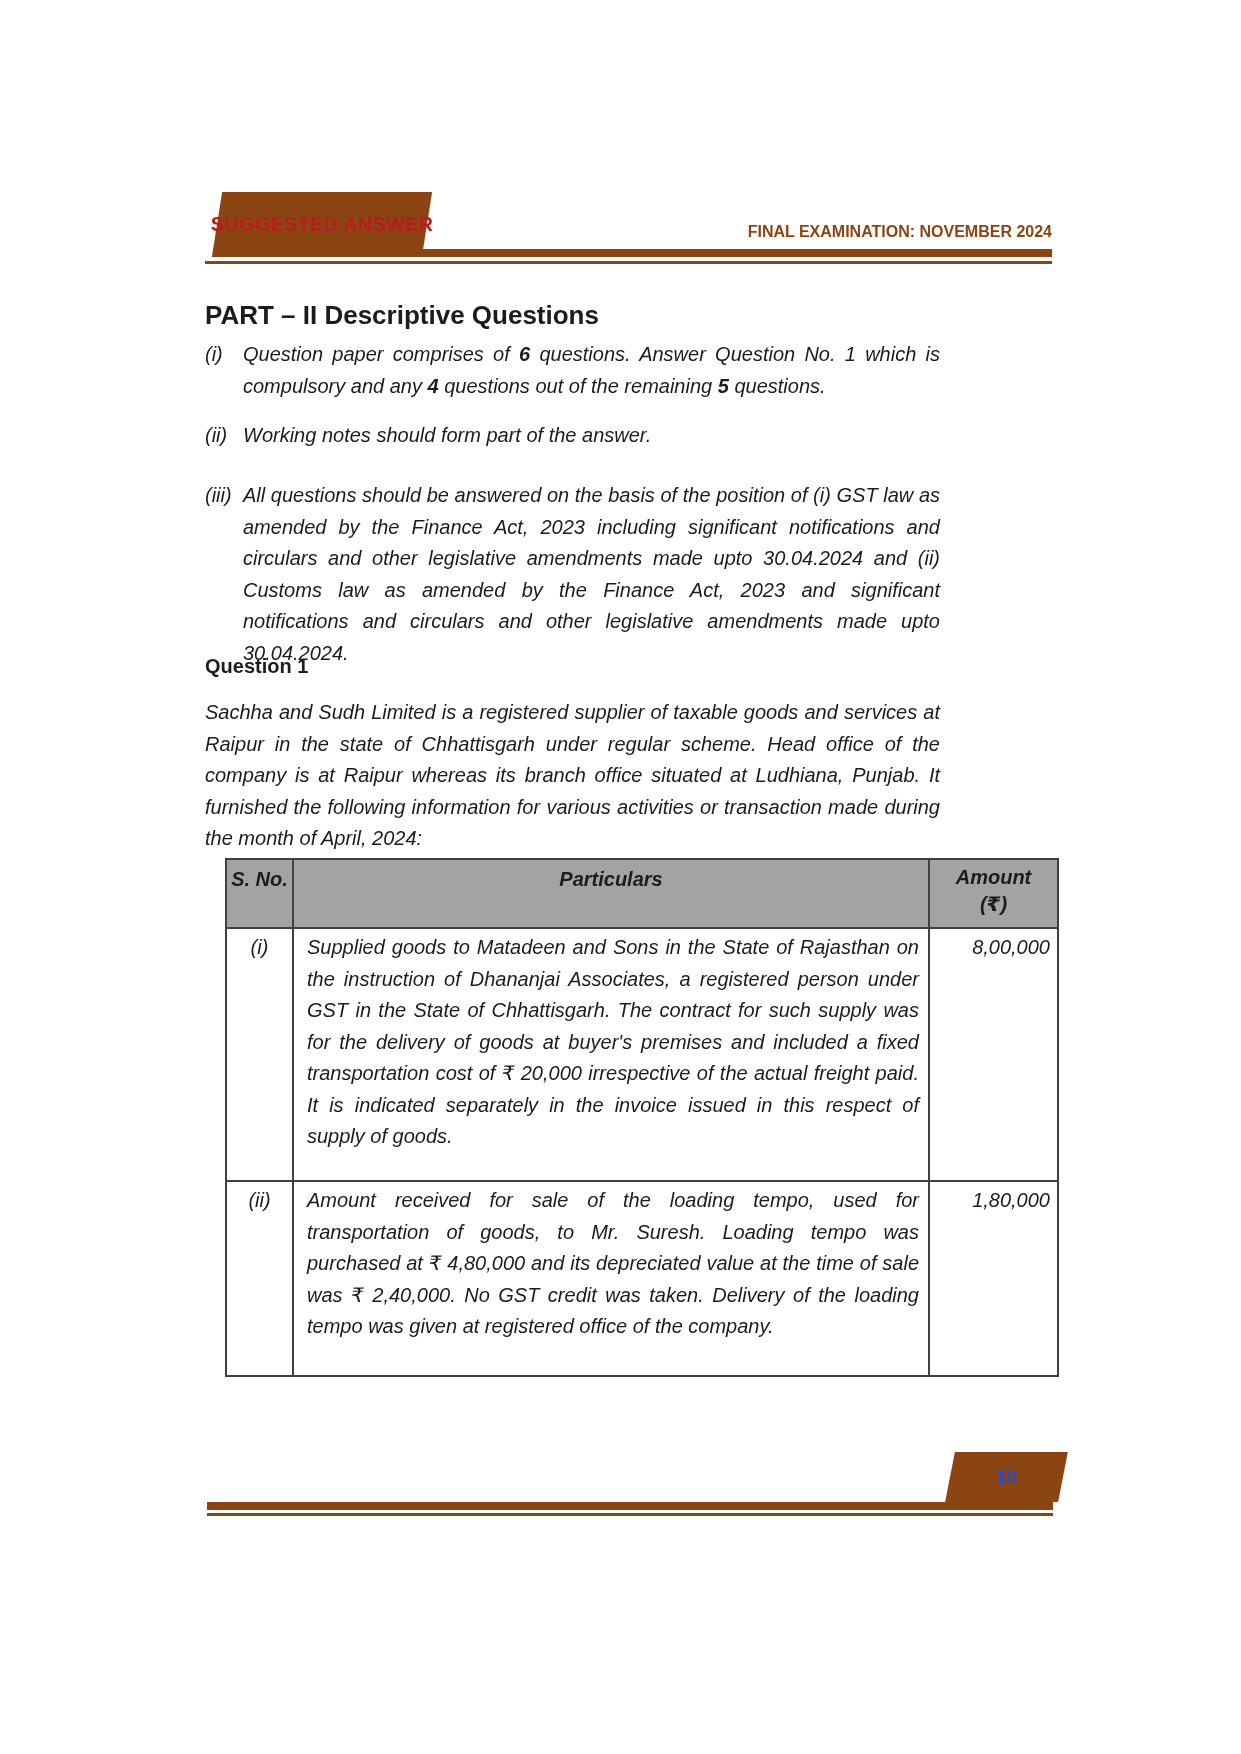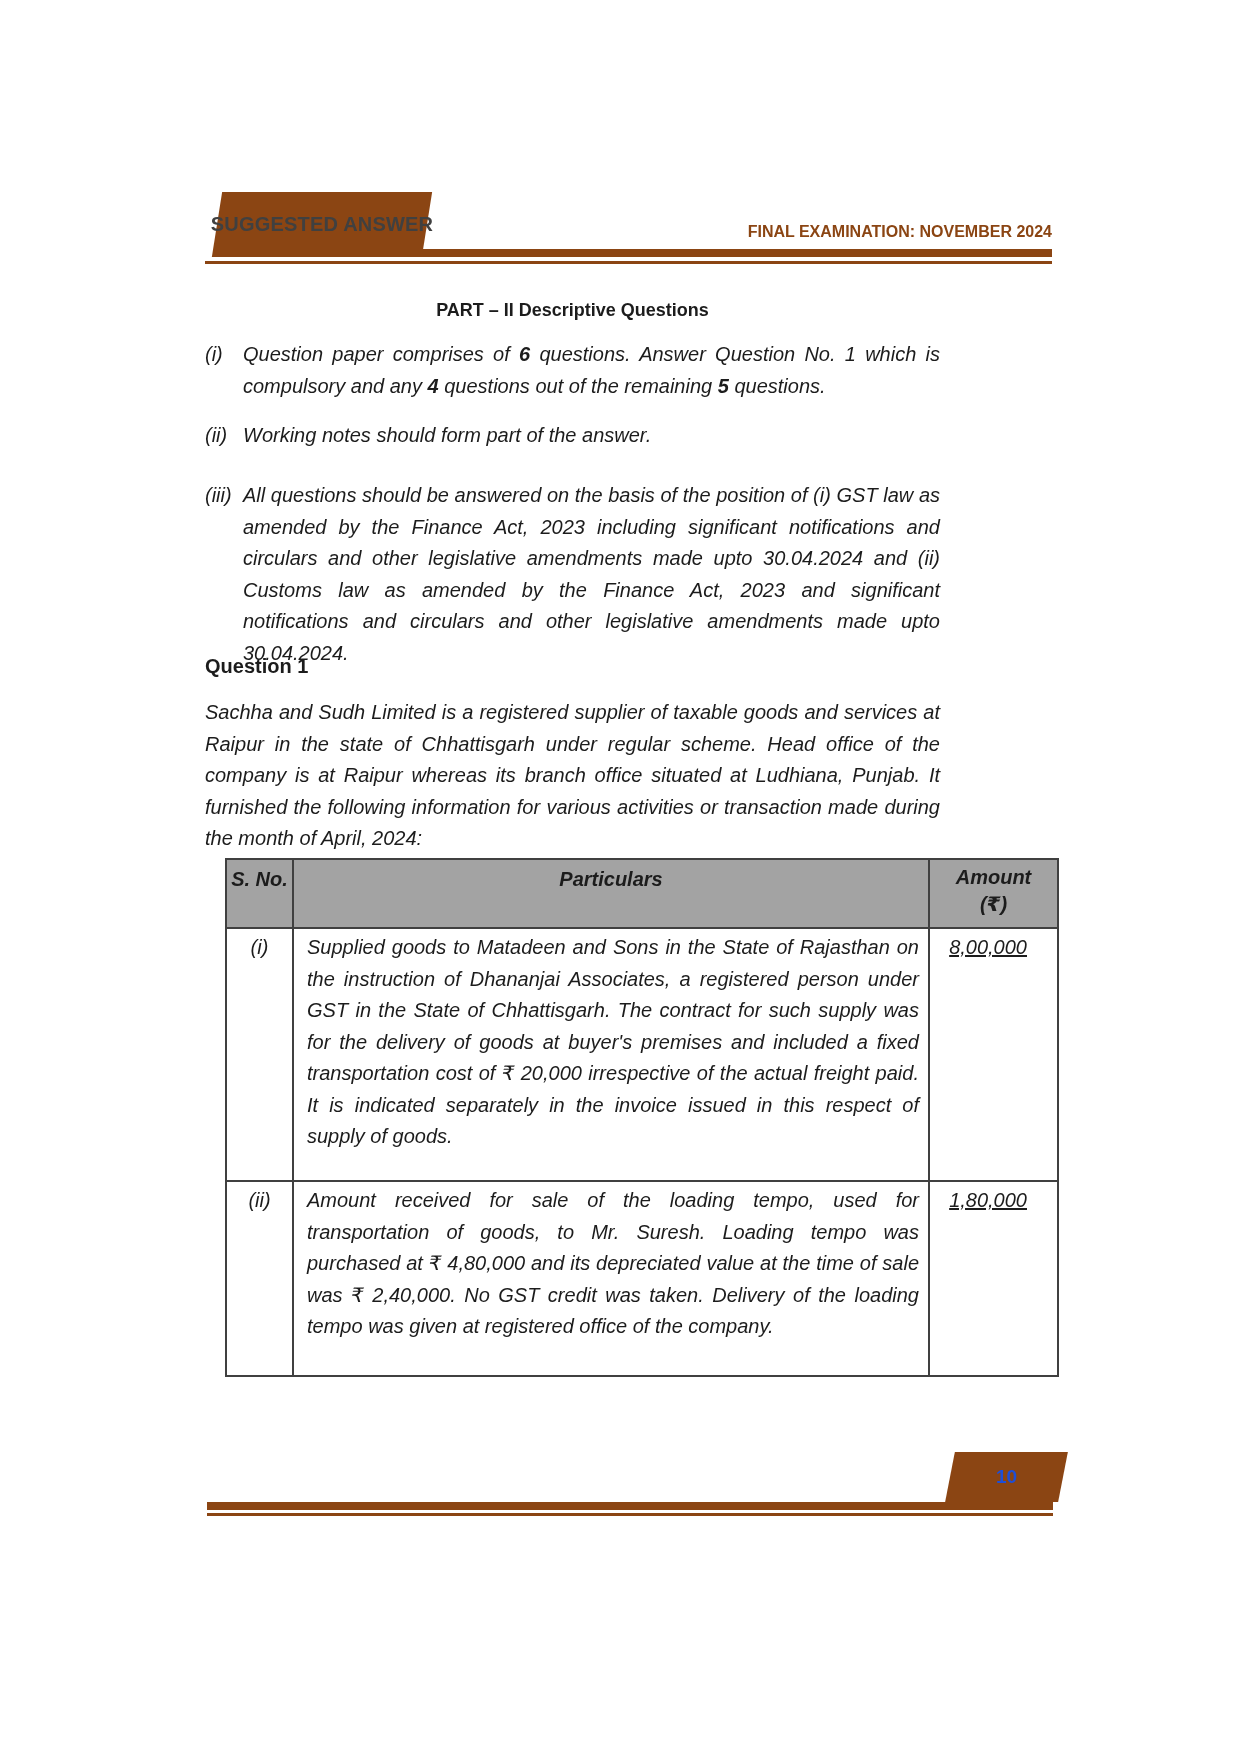--- a/index.html
+++ b/index.html
@@ -8,33 +8,33 @@
     font-family:"Liberation Sans","DejaVu Sans",sans-serif; color:#1c1c1c;
   }
   
   .banner-bg {
     position:absolute; left:217px; top:192px; width:210px; height:65px;
     background:#8b4513; transform:skewX(-9deg);
   }
   .banner-text {
     position:absolute; left:217px; top:192px; width:210px; height:65px;
     display:flex; align-items:center; justify-content:center;
-    color:#404040; font-weight:bold; font-size:20px; letter-spacing:0.2px; white-space:nowrap;
+    color:#b91c1c; font-weight:bold; font-size:20px; letter-spacing:0.2px; white-space:nowrap;
   }
   .exam-title {
     position:absolute; top:223px; right:189px;
     color:#8b4513; font-weight:bold; font-size:16px; white-space:nowrap;
   }
   .header-bar  { position:absolute; left:420px; top:249px; width:632px; height:8px;   background:#8b4513; }
   .header-line { position:absolute; left:205px; top:261px; width:847px; height:2.5px; background:#8b4513; }
 
   
   .part-title {
     position:absolute; left:205px; top:300px; width:735px;
-    text-align:center; font-weight:bold; font-size:18px;
+    font-weight:bold; font-size:26px;
   }
   .instr {
     position:absolute; left:205px; width:735px;
     font-style:italic; font-size:20px; line-height:31.5px;
   }
   .instr .ilabel { position:absolute; left:0; top:0; white-space:nowrap; }
   .instr .itext  { display:block; margin-left:38px; text-align:justify; }
   #instr1 { top:339px; }
   #instr2 { top:420px; }
   #instr3 { top:480px; }
@@ -54,21 +54,21 @@
   }
   .qtable th, .qtable td { border:2px solid #404040; vertical-align:top; padding:0; overflow:hidden; }
   .qtable thead tr { height:69px; }
   .qtable thead th { background:#a3a3a3; font-weight:bold; padding-top:4px; text-align:center; }
   .qtable th.amount-h div { line-height:27px; }
   tr.section-row { height:41px; }
   tr.data-row-1  { height:253px; }
   tr.data-row-2  { height:195px; }
   td.sno   { text-align:center; padding-top:3px; }
   td.pcell { text-align:justify; padding:3px 9px 0 13px; }
-  td.amt   { text-align:right;  padding:3px 30px 0 6px;text-decoration:underline; }
+  td.amt   { text-align:right;  padding:3px 7px 0 6px; }
 
   
   .page-tab-bg {
     position:absolute; left:950px; top:1452px; width:113px; height:50px;
     background:#8b4513; transform:skewX(-11deg);
   }
   .page-tab-text {
     position:absolute; left:950px; top:1452px; width:113px; height:50px;
     display:flex; align-items:center; justify-content:center;
     color:#1d4ed8; font-weight:bold; font-size:19px;

